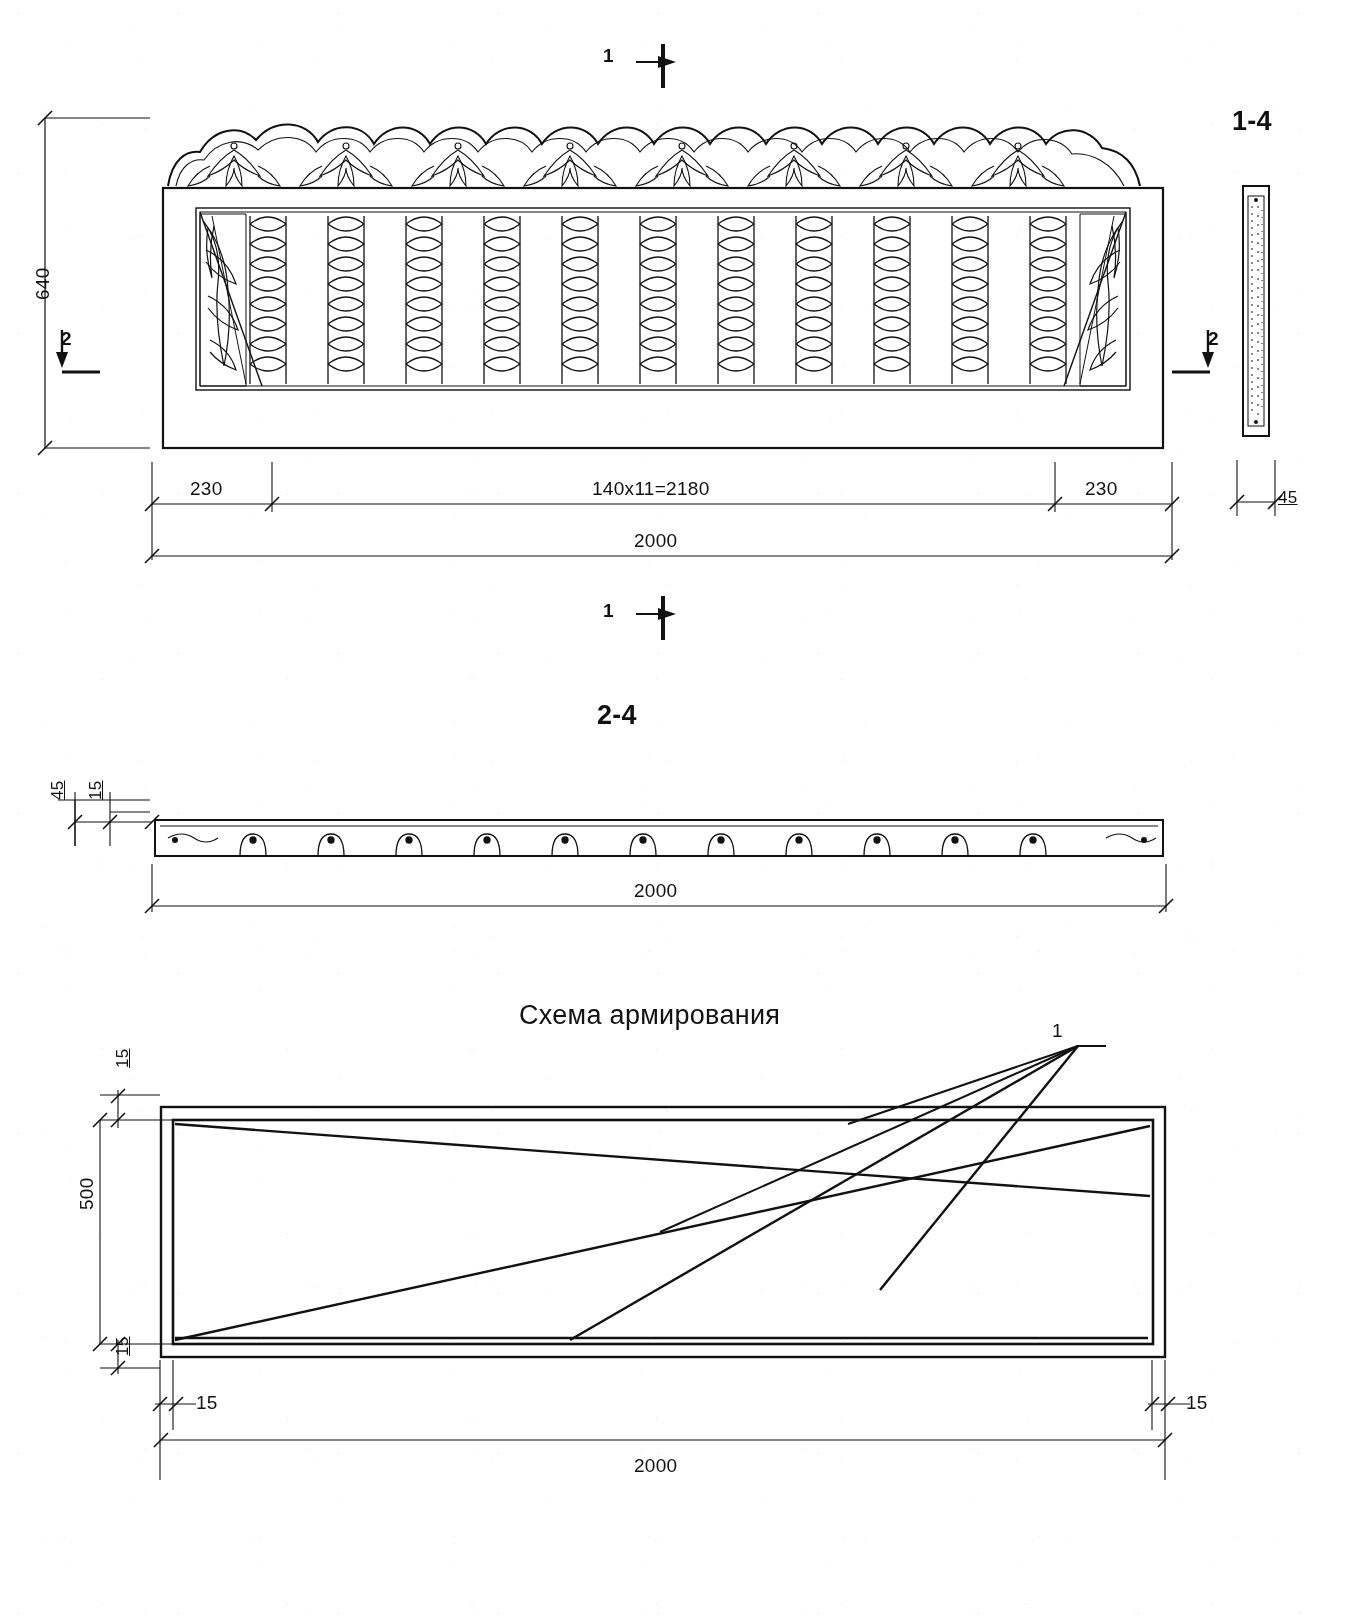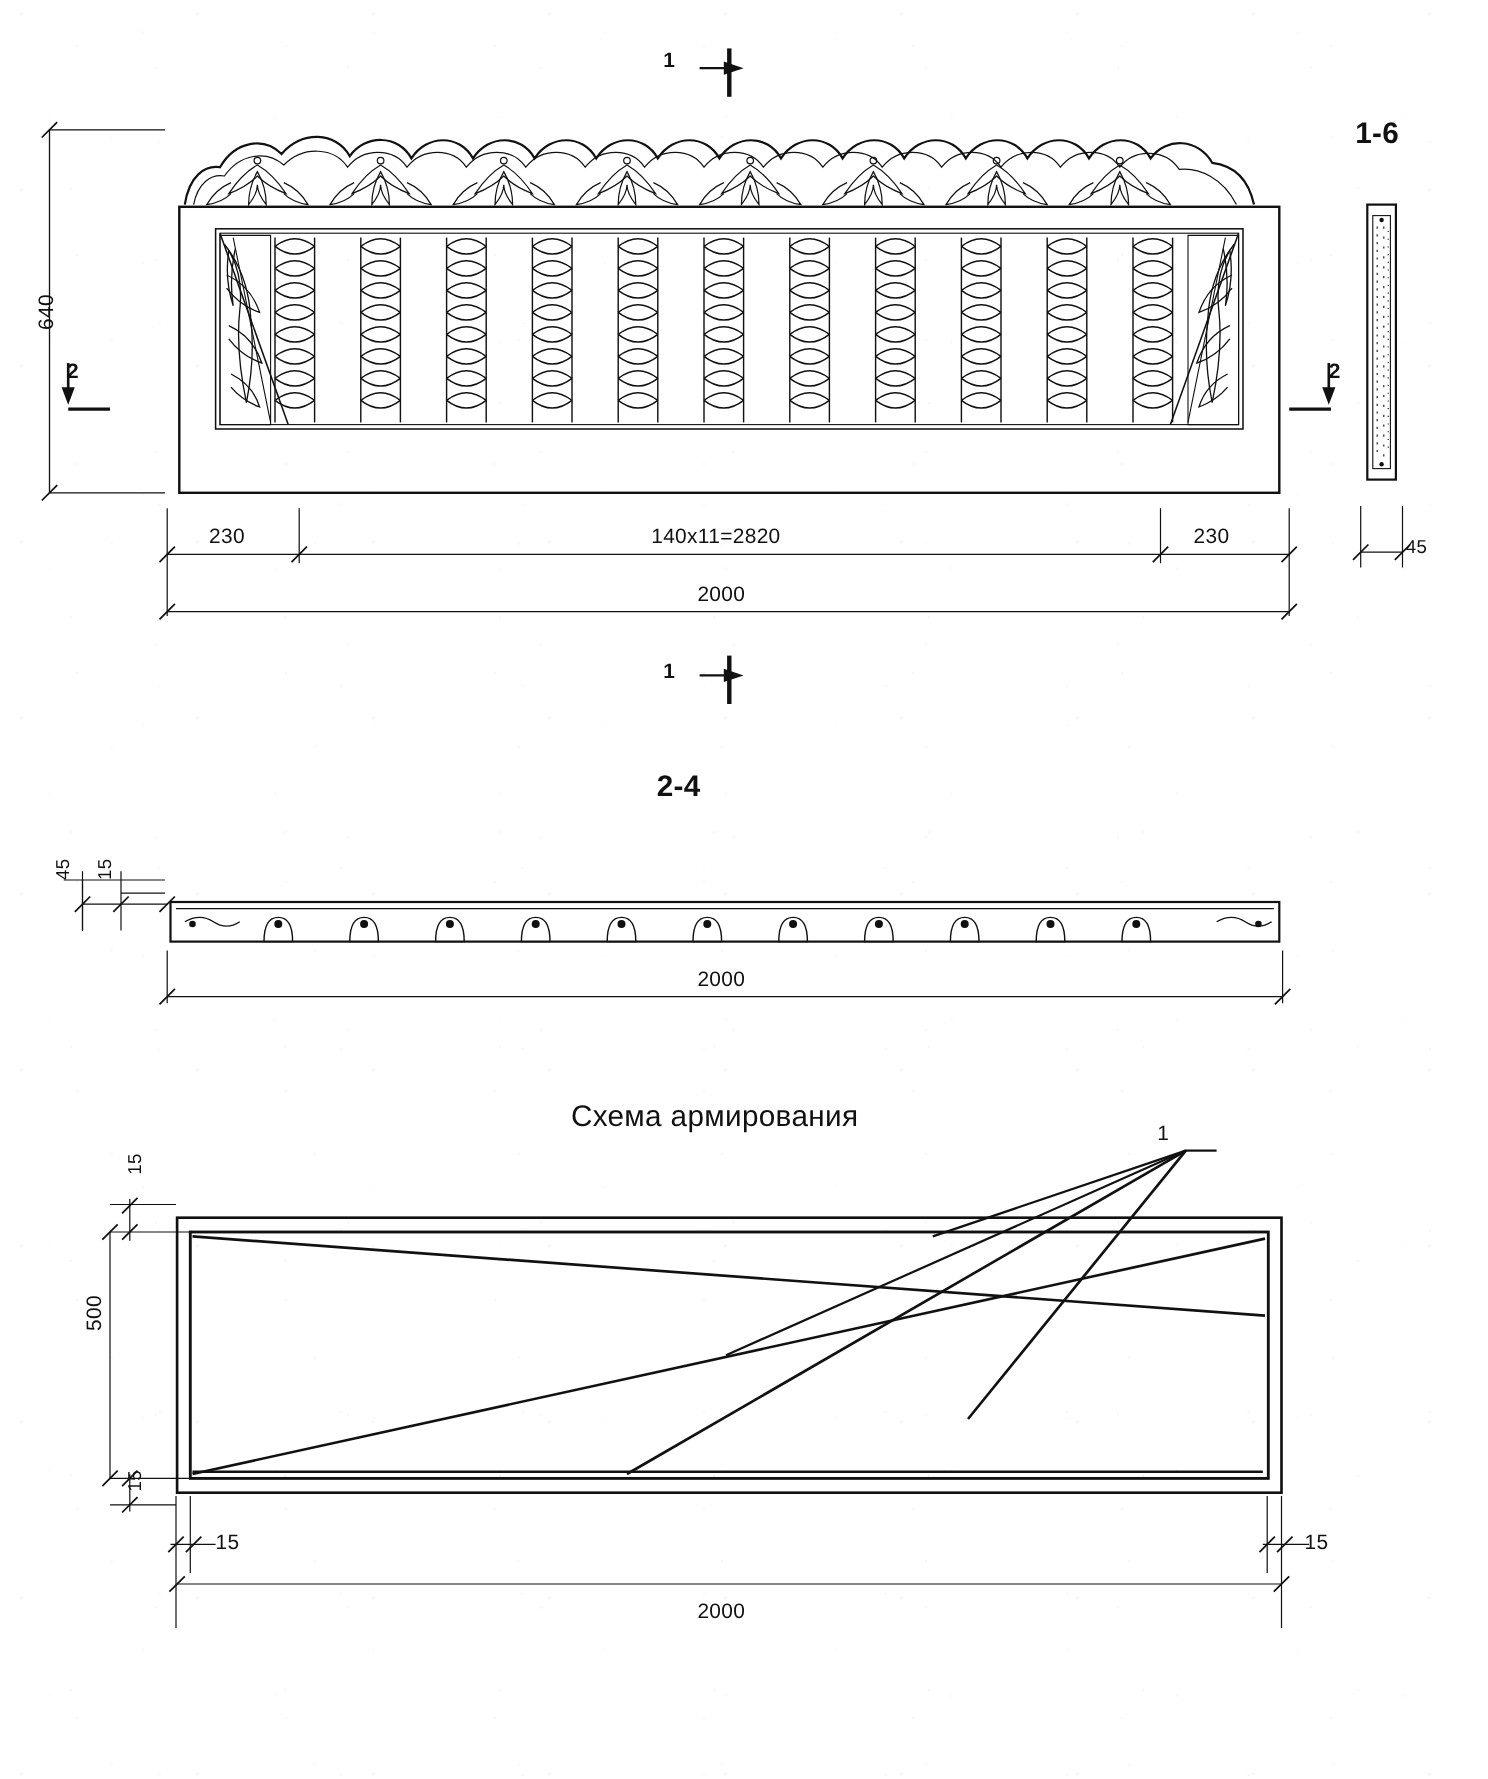--- a/index.html
+++ b/index.html
@@ -22,21 +22,21 @@
       radial-gradient(circle at 22% 52%, rgba(0,0,0,.04) 0 1px, transparent 1px),
       radial-gradient(circle at 55% 67%, rgba(0,0,0,.045) 0 1px, transparent 1px),
       radial-gradient(circle at 88% 78%, rgba(0,0,0,.04) 0 1px, transparent 1px),
       radial-gradient(circle at 33% 88%, rgba(0,0,0,.05) 0 1px, transparent 1px);
     background-size:160px 160px,190px 190px,210px 210px,175px 175px,205px 205px,185px 185px,165px 165px,195px 195px;
     pointer-events:none;
     opacity:.85;
   }
   svg{position:absolute;left:0;top:0;}
   .lbl{position:absolute;font-size:19px;letter-spacing:.3px;white-space:nowrap;}
-  .lbl.small{font-size:17px;}
+  .lbl.small{font-size:17px;text-decoration:underline;}
   .lbl.big{font-size:27px;font-weight:bold;}
   .lbl.title{font-size:27px;}
   .lbl.rot{transform:rotate(-90deg);transform-origin:left top;}
   .lbl.bold{font-weight:bold;}
 </style>
 </head>
 <body>
 
 <div class="paper-noise"></div>
 
@@ -418,33 +418,33 @@
     <line x1="1148" y1="1404" x2="1190" y2="1404" stroke="#111" stroke-width="1.1"></line>
     <use href="#tick" x="1152" y="1404"></use>
     <use href="#tick" x="1168" y="1404"></use>
 
     <line x1="161" y1="1440" x2="1165" y2="1440" stroke="#111" stroke-width="1.1"></line>
     <use href="#tick" x="161" y="1440"></use>
     <use href="#tick" x="1165" y="1440"></use>
   </g>
 </svg>
 
-<div class="lbl big" style="left:1232px;top:106px;">1-6</div>
+<div class="lbl big" style="left:1232px;top:106px;">1-4</div>
 <div class="lbl big" style="left:597px;top:700px;">2-4</div>
 <div class="lbl title" style="left:519px;top:1000px;text-align:center;">Схема армирования</div>
 
 <div class="lbl bold" style="left:603px;top:45px;">1</div>
 <div class="lbl bold" style="left:603px;top:600px;">1</div>
 <div class="lbl bold" style="left:61px;top:328px;">2</div>
 <div class="lbl bold" style="left:1208px;top:328px;">2</div>
 
 <div class="lbl rot" style="left:32px;top:300px;">640</div>
 
 <div class="lbl" style="left:190px;top:478px;">230</div>
-<div class="lbl" style="left:592px;top:478px;">140x11=2820</div>
+<div class="lbl" style="left:592px;top:478px;">140x11=2180</div>
 <div class="lbl" style="left:1085px;top:478px;">230</div>
 <div class="lbl" style="left:634px;top:530px;">2000</div>
 
 <div class="lbl small" style="left:1278px;top:488px;">45</div>
 
 <div class="lbl rot small" style="left:48px;top:800px;">45</div>
 <div class="lbl rot small" style="left:86px;top:800px;">15</div>
 <div class="lbl" style="left:634px;top:880px;">2000</div>
 
 <div class="lbl rot small" style="left:113px;top:1068px;">15</div>

